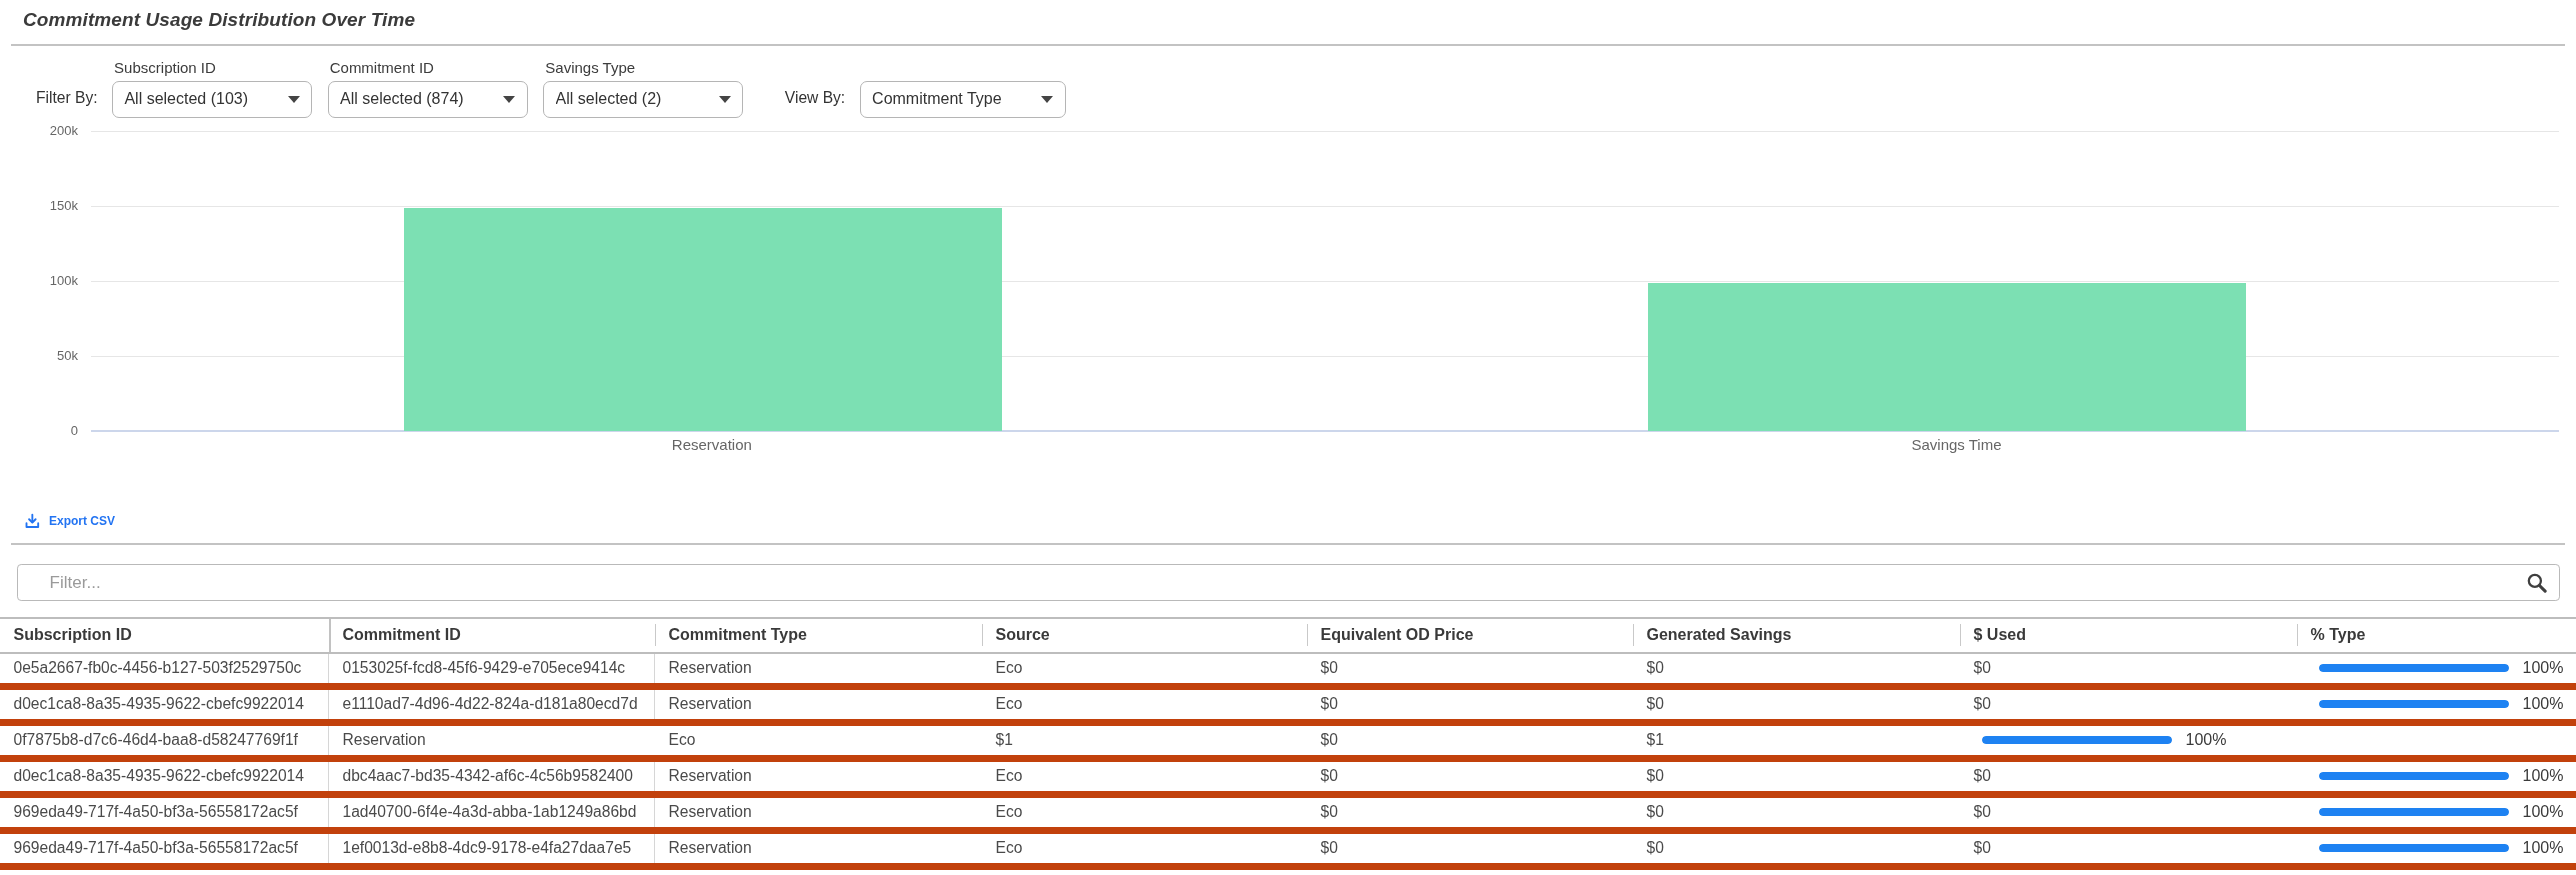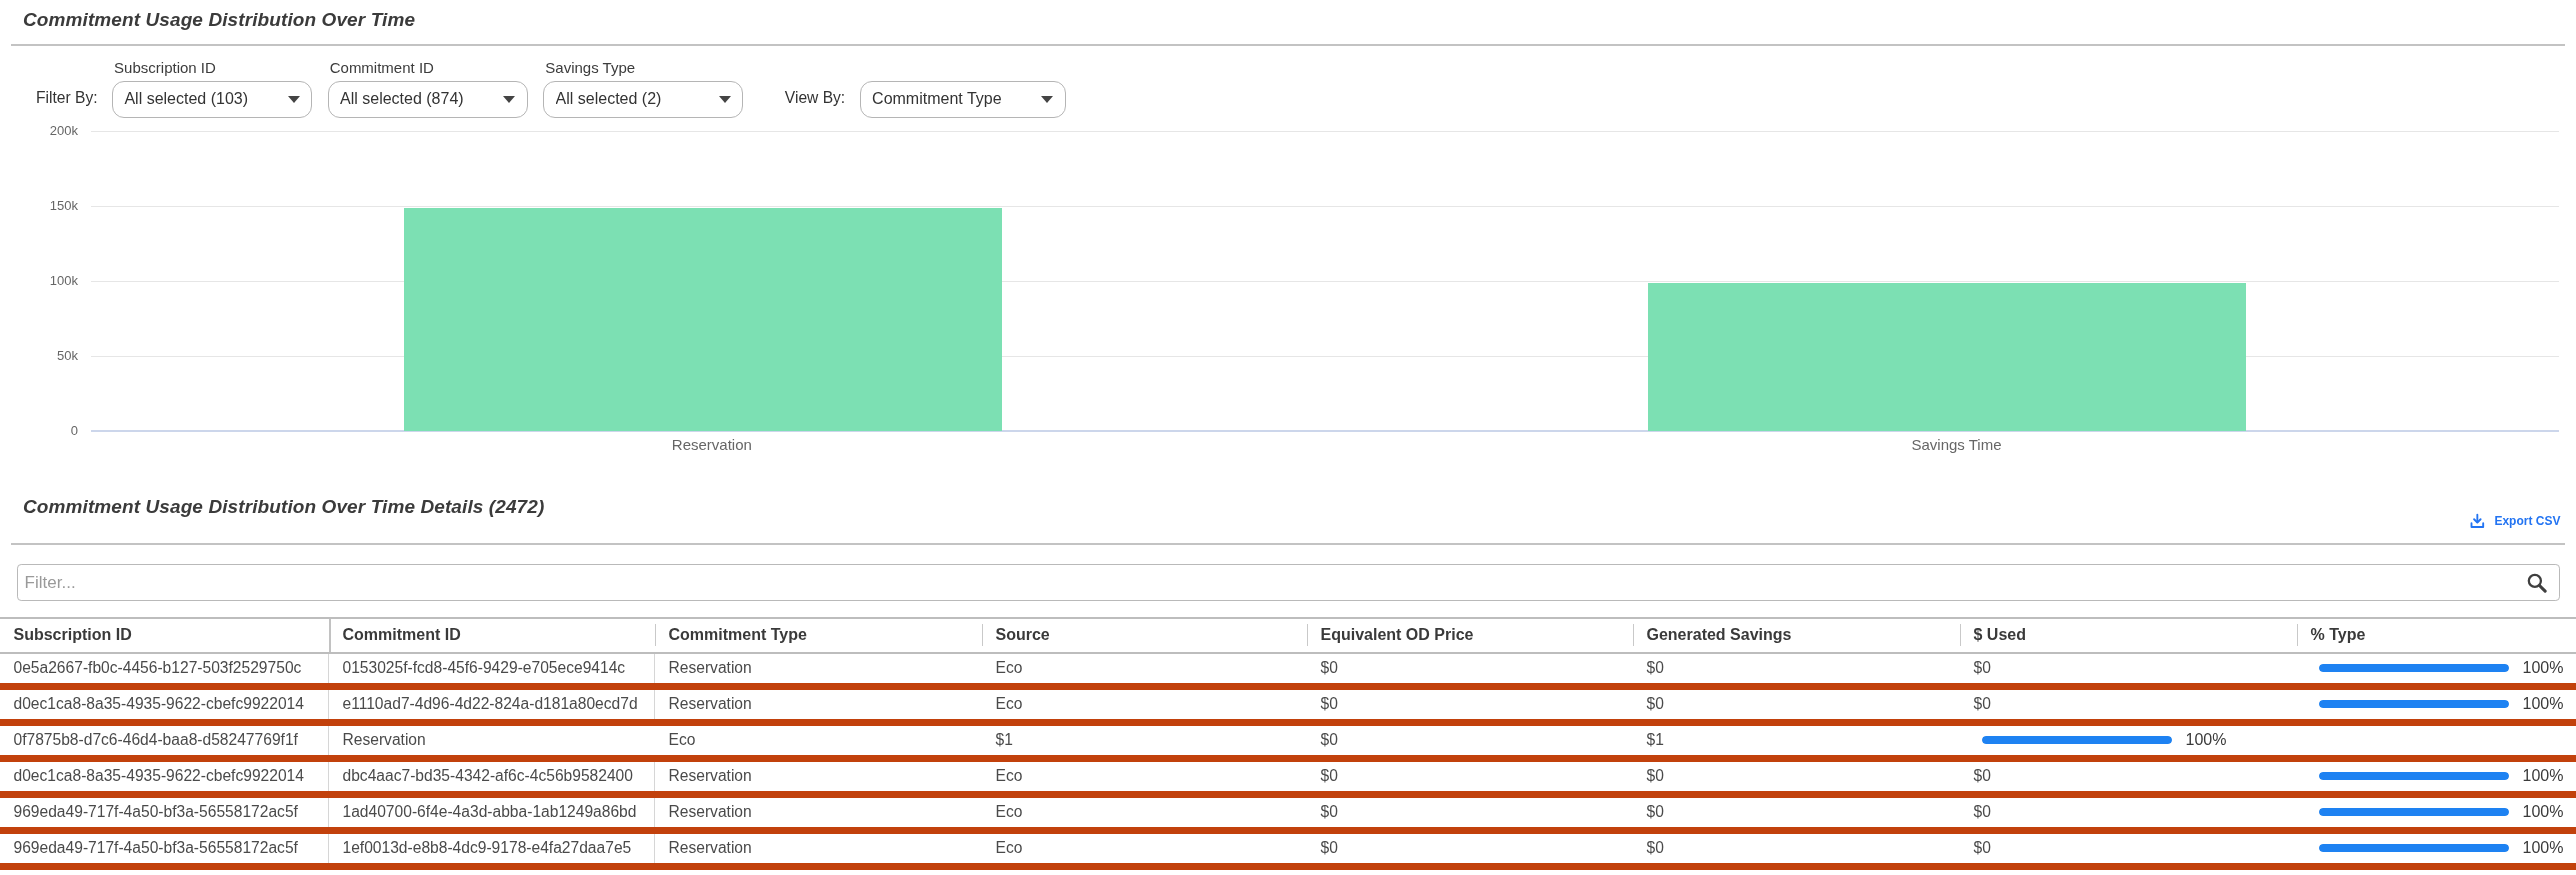--- a/index.html
+++ b/index.html
@@ -32,21 +32,21 @@
     font-size: 15.6px; font-weight: normal; color: #333;
     margin: 0 14.5px 10.4px 0;
   }
   .viewby-label { margin-left: 26px; }
   .dd-group { margin-right: 15.6px; }
   .dd-label {
     font-size: 15px; color: #3c3c3c; margin: 0 0 4.7px 2.1px;
   }
   .dropdown {
     width: 200px; height: 37px;
-    border: 1px solid #b5b5b5; border-radius: 12px;
+    border: 1px solid #b5b5b5; border-radius: 7px;
     background: #fff;
     display: flex; align-items: center;
     padding: 0 11.4px;
     font-size: 16px; color: #333;
     cursor: pointer;
   }
   .dropdown .dd-value { flex: 1 1 auto; white-space: nowrap; overflow: hidden; }
   .chev {
     width: 0; height: 0; flex: 0 0 auto;
     border-left: 6.2px solid transparent;
@@ -105,21 +105,21 @@
 
   
   .filter-input-wrap {
     position: relative;
     margin: 18.7px 15.6px 0 16.6px;
   }
   .filter-input {
     width: 100%; height: 37px;
     border: 1px solid #b9b9b9; border-radius: 4.2px;
     font-size: 17px; color: #4c1d95;
-    padding: 0 47px 0 7px;
+    padding: 0 47px 0 32px;
     outline: none;
     font-family: "Liberation Sans", sans-serif;
   }
   .filter-input::placeholder { color: #9a9a9a; }
   .search-btn {
     position: absolute; right: 12.5px; top: 7.3px;
     width: 23px; height: 23px;
     cursor: pointer;
   }
 
@@ -216,21 +216,20 @@
     <div class="gridline zero" style="bottom: -0.5px;"></div>
     <div class="bar b0" style="height: 74.5%; background: rgb(124, 224, 179);"></div>
     <div class="bar b1" style="height: 49.25%; background: rgb(124, 224, 179);"></div>
   </div>
 
   <div class="xcat c0">Reservation</div>
   <div class="xcat c1">Savings Time</div>
 </div>
 
 <div class="details-head">
-  <div class="section-title">Commitment Usage Distribution Over Time Details (2472)</div>
   <div class="export-link">
     <svg width="18.7" height="18.7" viewBox="0 0 24 24" fill="none" stroke="#2374f2" stroke-width="2.4" stroke-linecap="round" stroke-linejoin="round">
       <path d="M12 3.5v9.5"></path>
         <path d="M7.8 9.3L12 13.5l4.2-4.2"></path>
         <path d="M4.5 14.5v4.8h15v-4.8"></path>
     </svg>
     <span>Export CSV</span>
   </div>
 </div>
 <div class="divider"></div>

